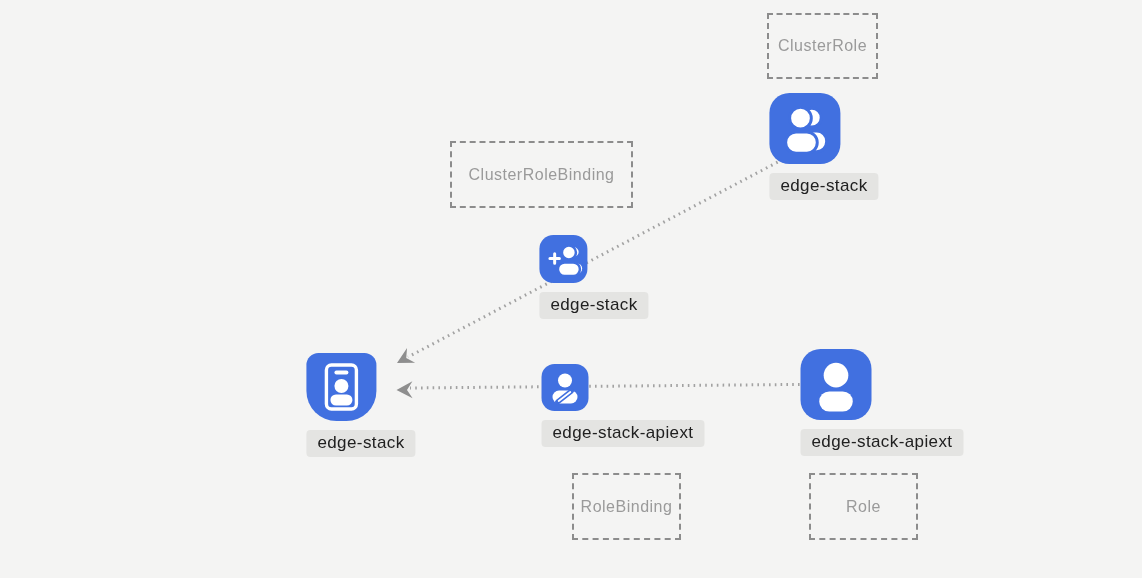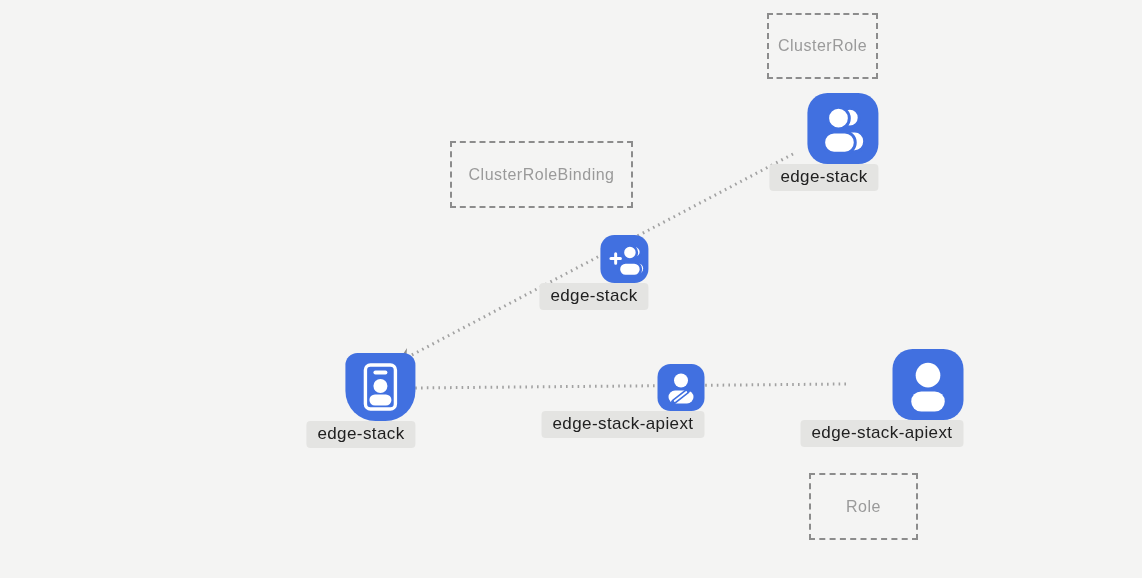--- a/index.html
+++ b/index.html
@@ -13,22 +13,22 @@
   .canvas{position:relative;width:1142px;height:578px;background:var(--background);overflow:hidden;}
 
   .type-box{position:absolute;border:2px dashed var(--dashed-box-border);
     display:flex;align-items:center;justify-content:center;
     color:var(--dashed-box-text);font-size:16px;letter-spacing:.5px;}
 
   .edges{position:absolute;left:0;top:0;width:1142px;height:578px;z-index:1;}
   .edge{stroke:var(--edge-line);stroke-width:3;fill:none;stroke-dasharray:1.6 4.2;}
   .arrow{fill:var(--edge-arrow);stroke:none;}
 
-  .node{position:absolute;display:flex;flex-direction:column;align-items:flex-end;
-    transform:translateX(-50%);z-index:2;}
+  .node{position:absolute;display:flex;flex-direction:column;align-items:flex-start;
+    transform:translateX(-50%);gap:9px;z-index:2;}
   .tile{background:var(--node-blue);display:flex;align-items:center;justify-content:center;}
   .tile.r20{border-radius:20px;}
   .tile.r14{border-radius:14px;}
   .tile.r13{border-radius:13px;}
   .tile.badge-shape{border-radius:12px 12px 30px 30px;}
   .tile svg{display:block;}
   .fillw{fill:var(--glyph-white);}
   .cut{stroke:var(--node-blue);stroke-width:3;}
   .cut-sm{stroke:var(--node-blue);stroke-width:2.5;}
   .stroke-w{stroke:var(--glyph-white);fill:none;}
@@ -39,20 +39,23 @@
 </head>
 <body>
 
 <div class="canvas">
 
   <div class="type-box" style="left:767px;top:13px;width:111px;height:66px;">
     <span>ClusterRole</span>
   </div>
   <div class="type-box" style="left:450px;top:141px;width:183px;height:67px;">
     <span>ClusterRoleBinding</span>
+  </div>
+  <div class="type-box" style="left:572px;top:473px;width:109px;height:67px;">
+    <span>RoleBinding</span>
   </div>
   <div class="type-box" style="left:809px;top:473px;width:109px;height:67px;">
     <span>Role</span>
   </div>
 
   <svg class="edges" viewBox="0 0 1142 578">
     <path class="edge" d="M793 154 L408 357"></path>
     <path class="edge" d="M846 384 L410 388"></path>
     <path class="arrow" transform="translate(397,363) rotate(-28.4)" d="M0 0 L16 -8.5 L10.5 0 L16 8.5 Z"></path>
     <path class="arrow" transform="translate(396.5,390) rotate(-0.6)" d="M0 0 L16 -8.5 L10.5 0 L16 8.5 Z"></path>

